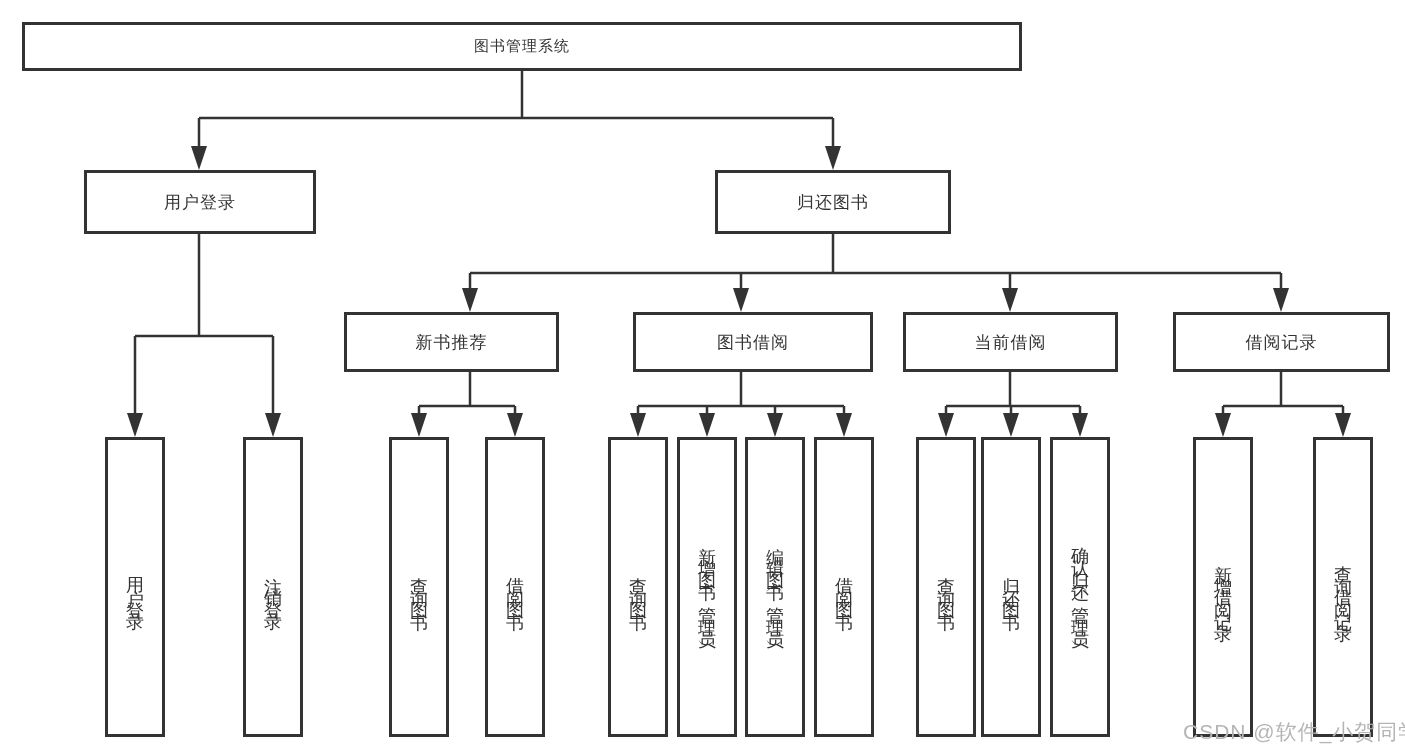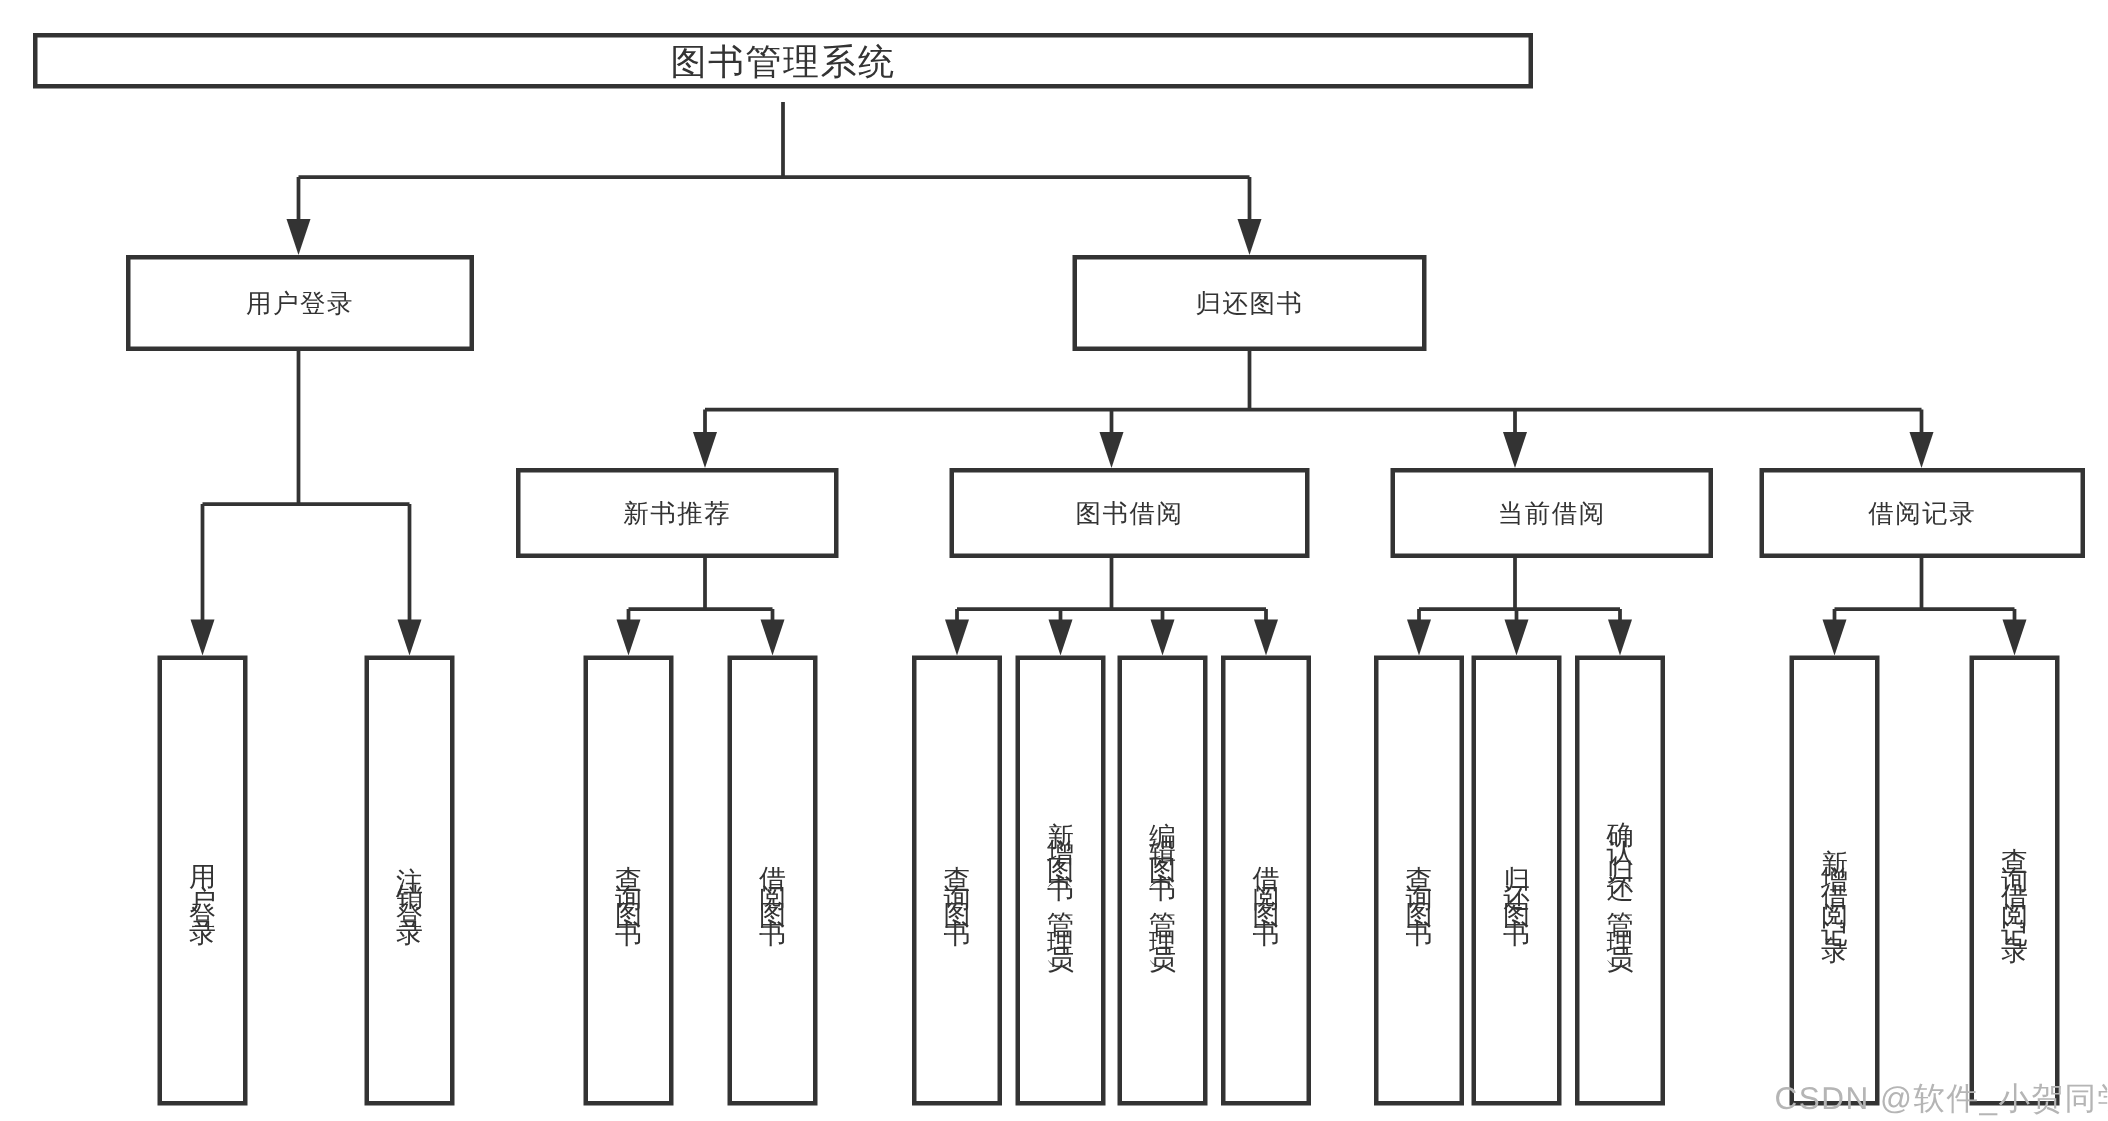--- a/index.html
+++ b/index.html
@@ -20,21 +20,21 @@
   #connectors{position:absolute;left:0;top:0;pointer-events:none;}
   .box{
     position:absolute;
     box-sizing:border-box;
     background:#ffffff;
     border:3px solid var(--line);
     display:flex;align-items:center;justify-content:center;
     text-align:center;
   }
   .hbox{font-size:17px;letter-spacing:1px;}
-  .root{left:22px;top:22px;width:1000px;height:37px;font-size:24px;}
+  .root{left:22px;top:22px;width:1000px;height:49px;font-size:15px;}
   .lvl2{top:170px;width:232px;height:64px;}
   .lvl3{top:312px;width:215px;height:60px;}
   .leaf{
     top:437px;width:60px;height:300px;
     writing-mode:vertical-rl;
     text-orientation:mixed;
     font-size:18px;
     letter-spacing:12px;
     line-height:1;
   }
@@ -129,21 +129,21 @@
   <div class="box hbox lvl2" style="left:715px;width:236px;">
     <span>归还图书</span>
   </div>
 
   <div class="box hbox lvl3" style="left:344px;">
     <span>新书推荐</span>
   </div>
   <div class="box hbox lvl3" style="left:633px;width:240px;">
     <span>图书借阅</span>
   </div>
-  <div class="box hbox lvl3" style="left:903px;margin-left:24px;">
+  <div class="box hbox lvl3" style="left:903px;">
     <span>当前借阅</span>
   </div>
   <div class="box hbox lvl3" style="left:1173px;width:217px;text-align:right;">
     <span>借阅记录</span>
   </div>
 
   <div class="box leaf" style="left:105px;">
     <span class="vtext">用户登录</span>
   </div>
   <div class="box leaf" style="left:243px;">

